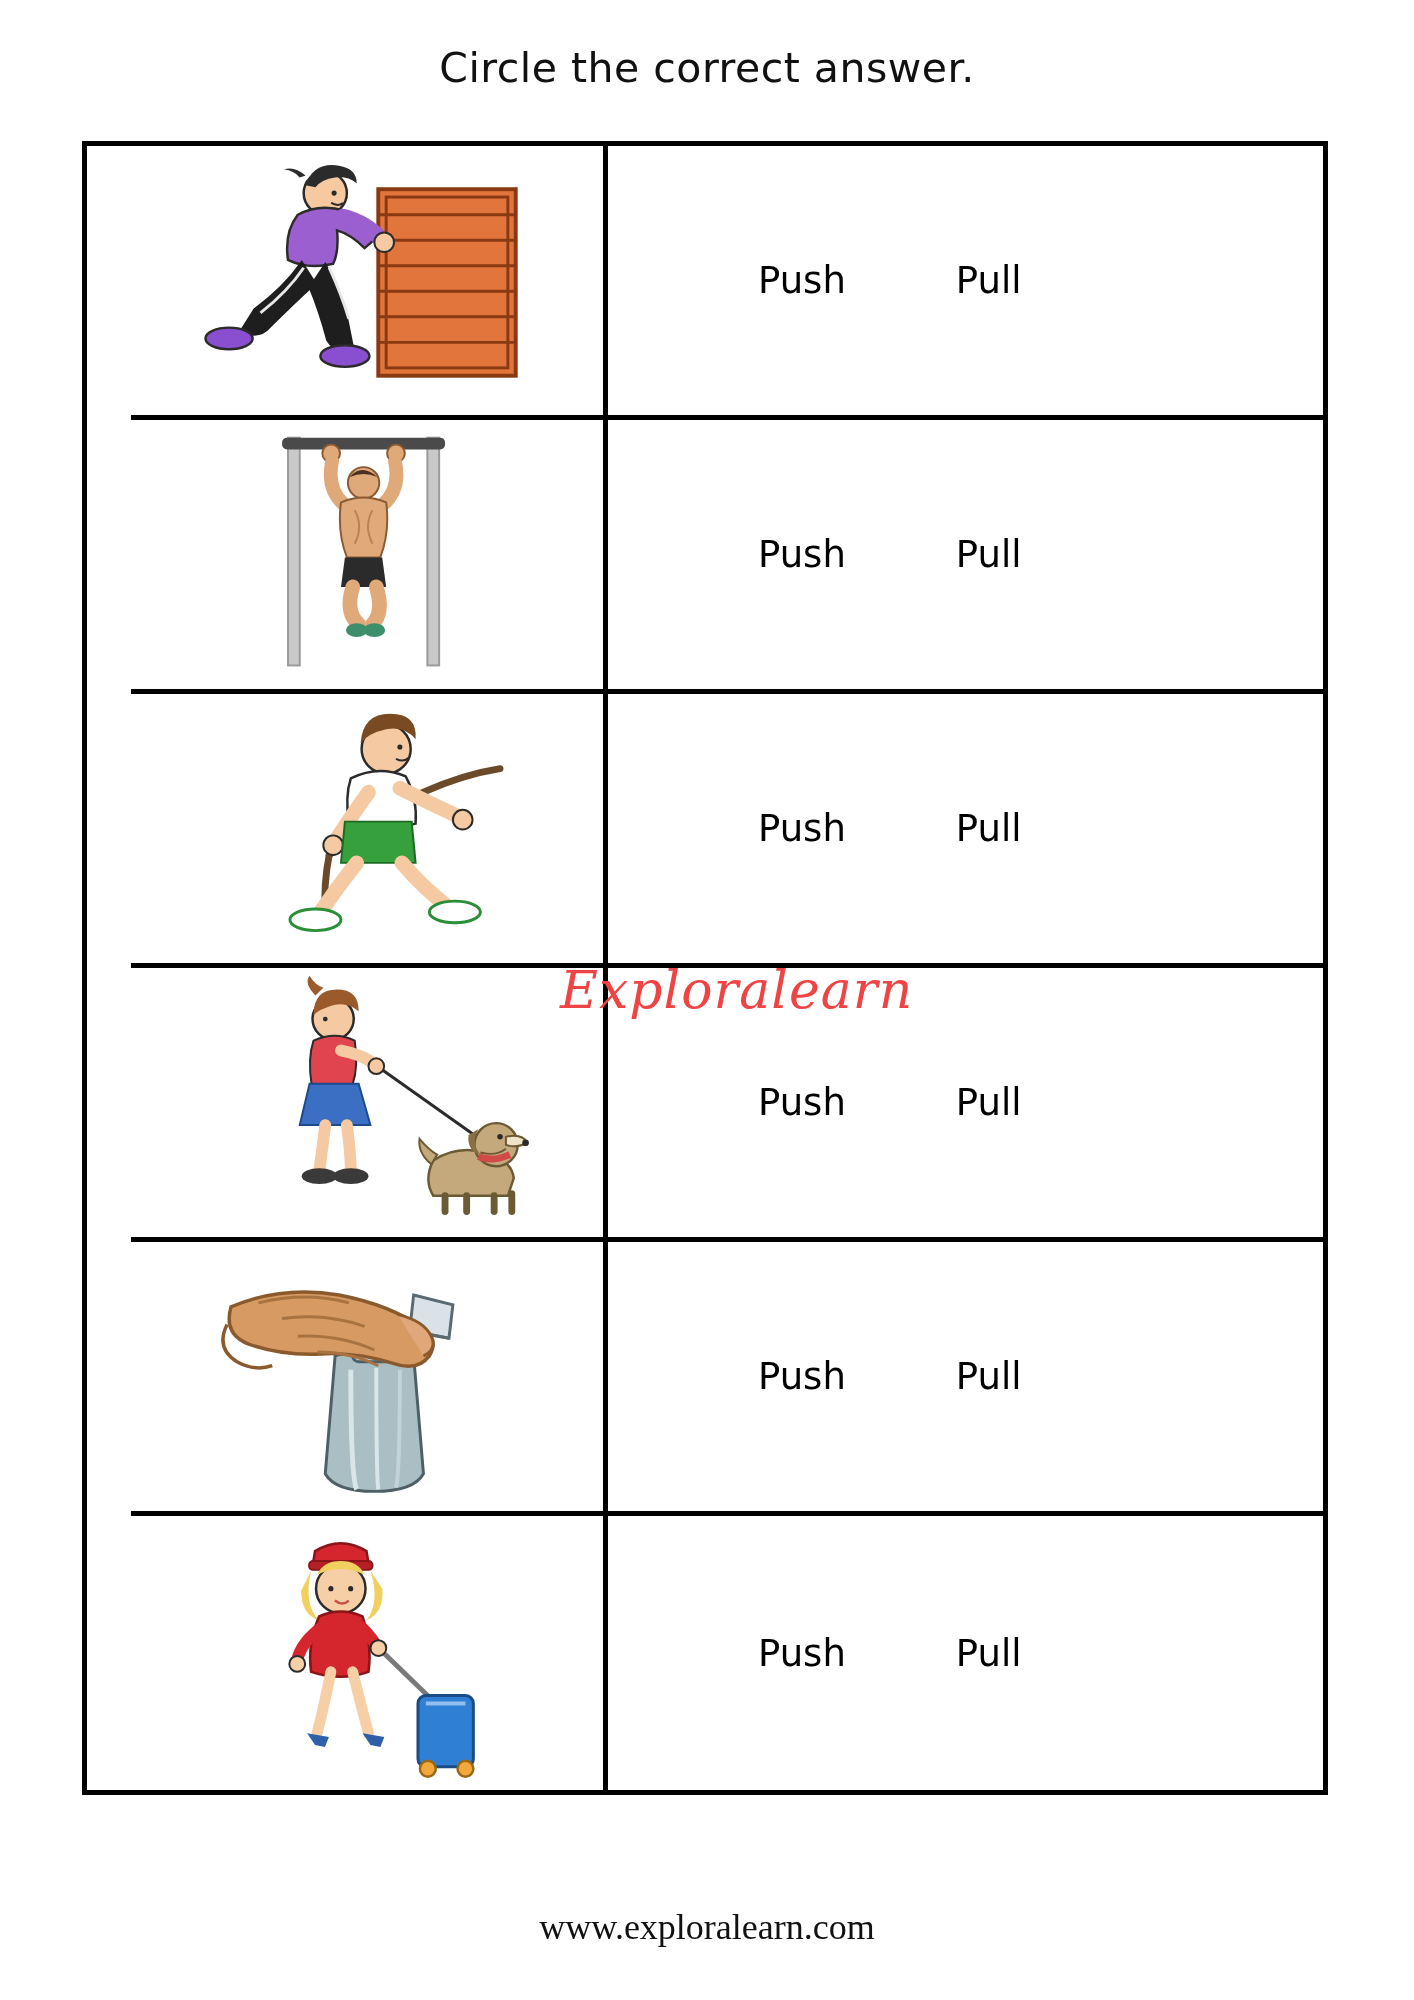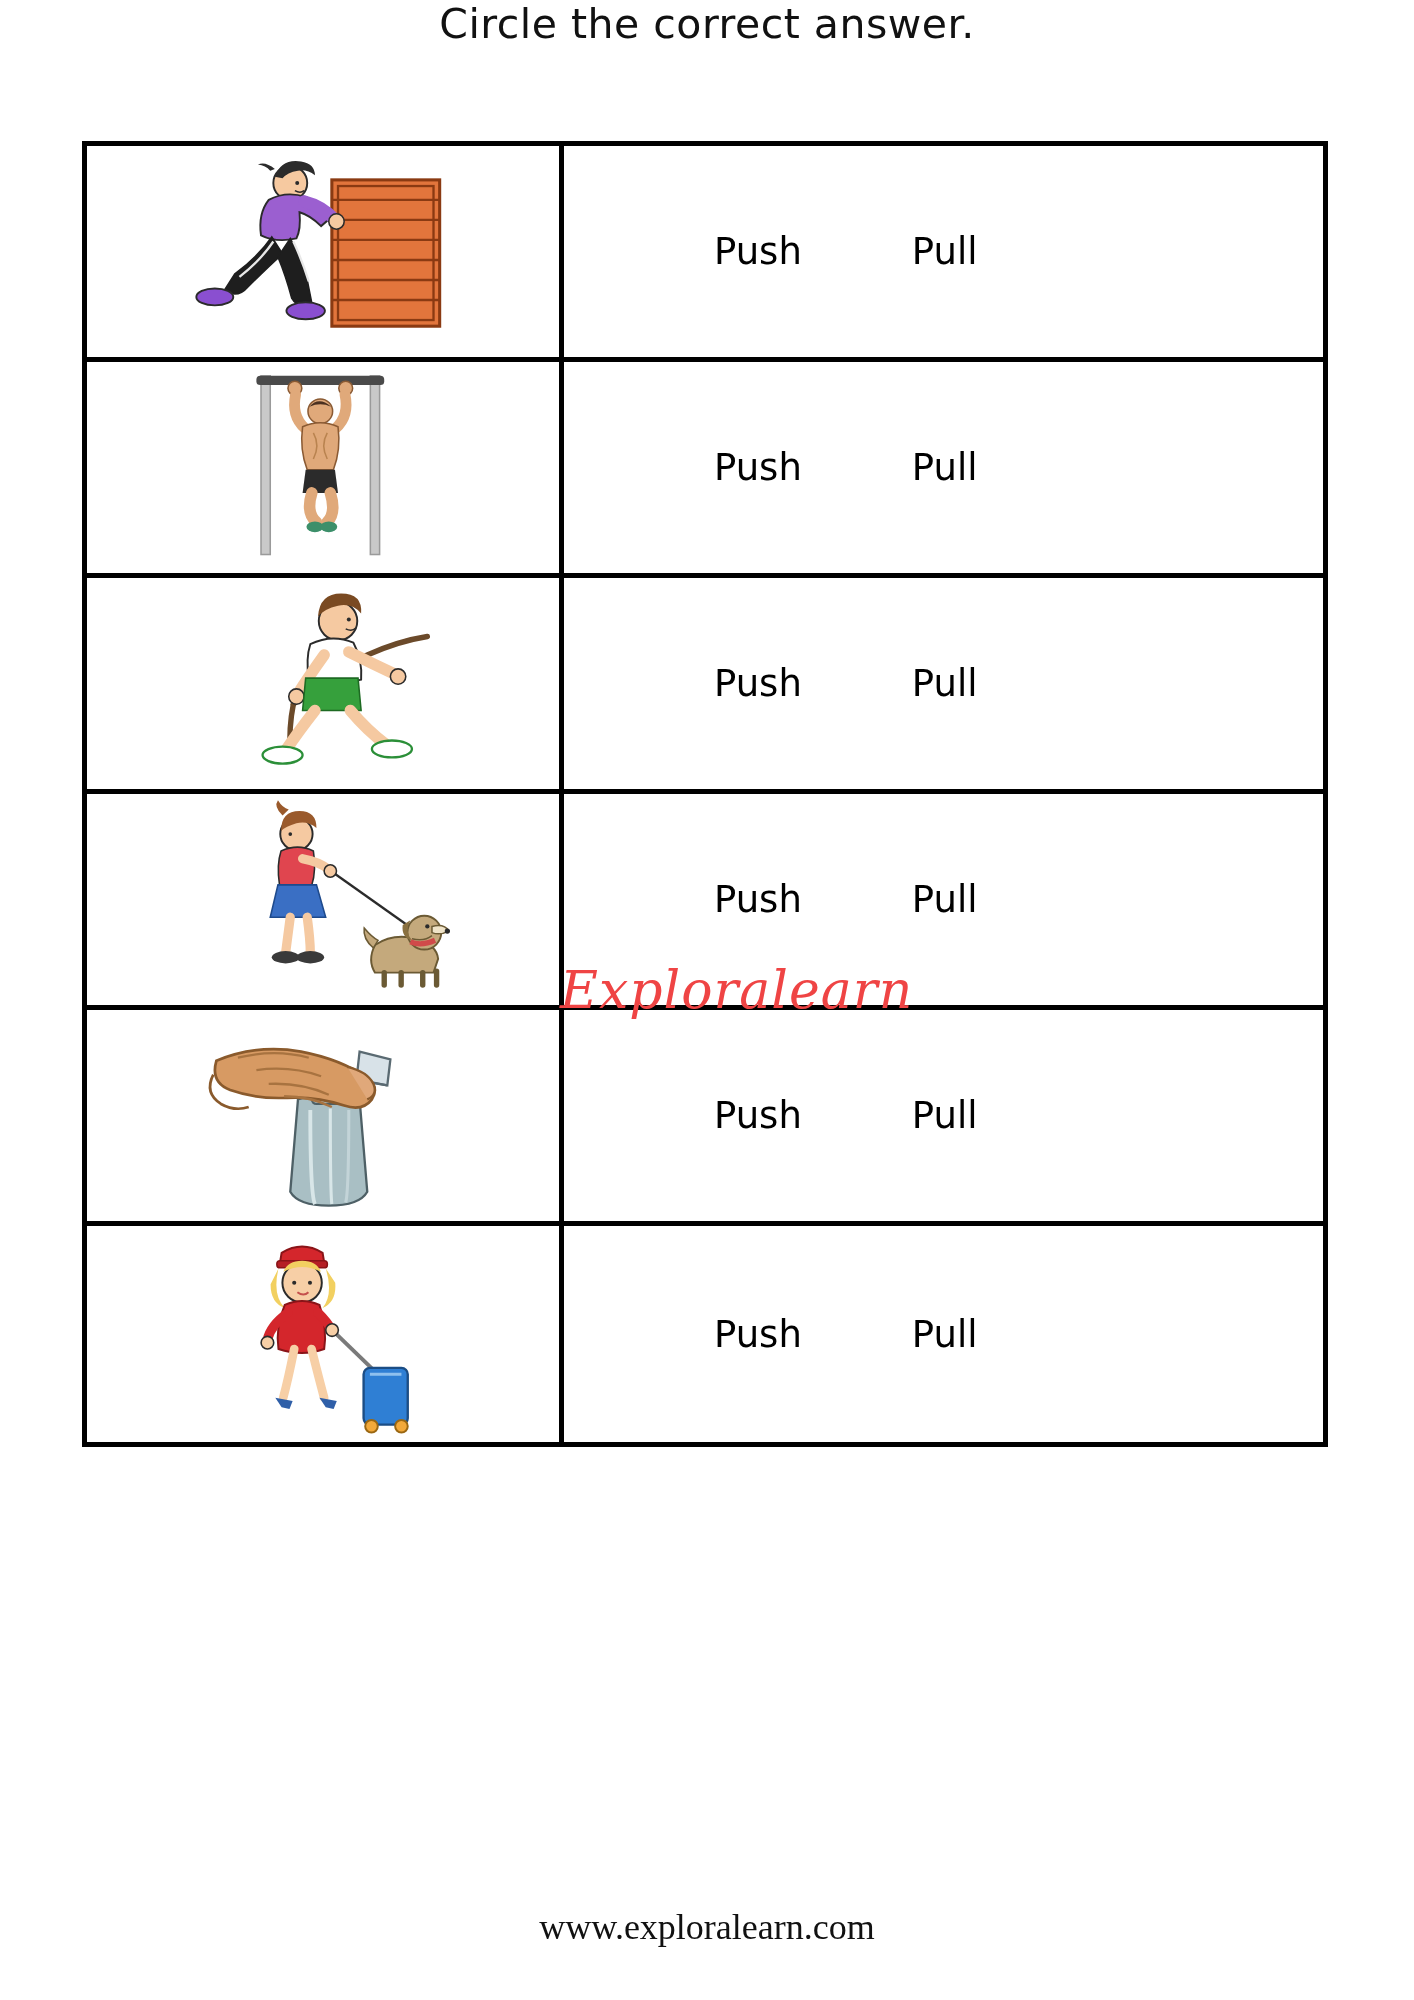--- a/index.html
+++ b/index.html
@@ -19,36 +19,38 @@
     width: 1414px;
     height: 2000px;
     position: relative;
     box-sizing: border-box;
   }
   .worksheet-title {
     text-align: center;
     font-size: 41px;
     font-family: "DejaVu Sans", sans-serif;
     letter-spacing: 0.5px;
+    padding-top: 44px;
     color: #111111;
   }
   .table-wrap {
     position: absolute;
     left: 82px;
     top: 141px;
     width: 1246px;
     border: 5px solid #000000;
     box-sizing: border-box;
     background: #ffffff;
   }
   .row {
     display: flex;
-    height: 216px;
+    height: 274px;
     border-bottom: 5px solid #000000;
     box-sizing: border-box;
+    margin-left: 44px;
   }
   .row:last-child {
     border-bottom: none;
   }
   .cell-image {
     width: 477px;
     flex: 0 0 477px;
     border-right: 5px solid #000000;
     box-sizing: border-box;
     position: relative;

